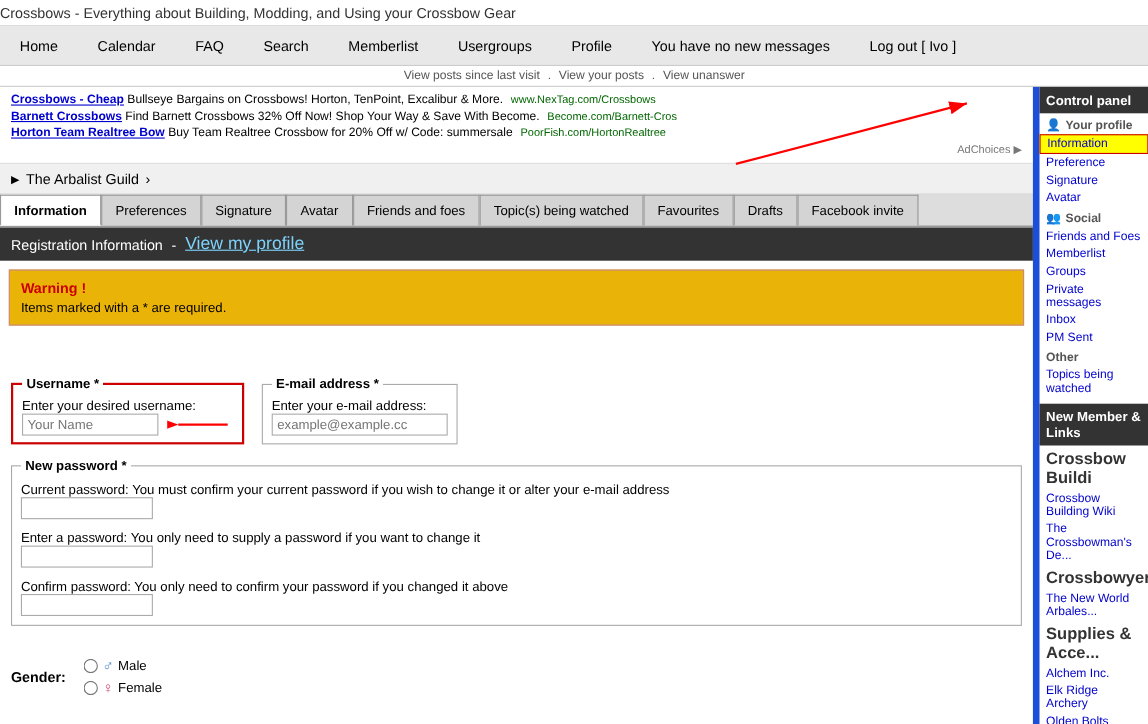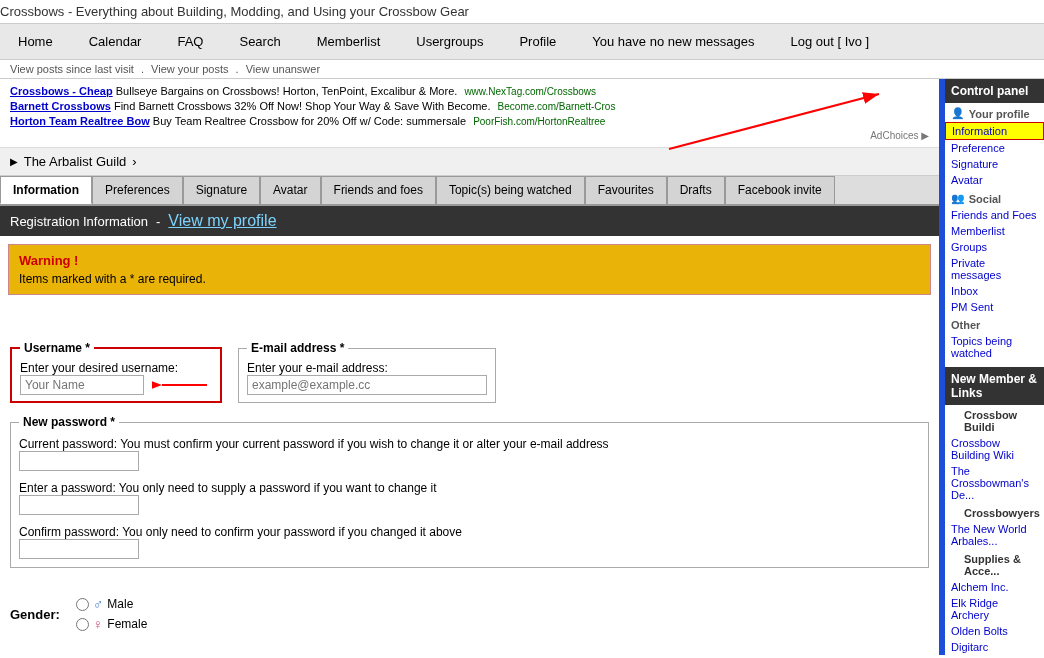--- a/index.html
+++ b/index.html
@@ -6,21 +6,21 @@
     body { font-family: Arial, Helvetica, sans-serif; font-size: 12px; background: #fff; color: #000; }
     
     
     .site-title { font-size: 13px; padding: 4px 0; color: #333; border-bottom: 1px solid #ccc; }
     
     
     .nav-bar { background: #e8e8e8; display: flex; align-items: center; padding: 0; border-bottom: 1px solid #ccc; }
     .nav-bar a { display: inline-block; padding: 10px 18px; text-decoration: none; color: #000; font-size: 13px; }
     
     
-    .sec-nav { text-align: left; font-size: 11px; padding: 3px 6px; border-bottom: 1px solid #ccc; color: #555; }
+    .sec-nav { text-align: center; font-size: 11px; padding: 3px 6px; border-bottom: 1px solid #ccc; color: #555; }
     .sec-nav a { color: #555; text-decoration: none; margin: 0 4px; }
     
     
     .layout { display: flex; }
     
     
     .main { flex: 1; min-width: 0; }
     
     
     .ads-area { padding: 6px 10px; border-bottom: 1px solid #ddd; font-size: 11px; }
@@ -65,21 +65,21 @@
     
     .sidebar-header { background: #333; color: #fff; padding: 5px 6px; font-size: 12px; font-weight: bold; }
     
     .sidebar-item { display: block; padding: 2px 6px; color: #00c; text-decoration: none; font-size: 11px; }
     .sidebar-item.highlighted { background: #ffff00; border: 1px solid #cc0000; }
     
     .sidebar-category { padding: 4px 6px 2px; font-size: 11px; color: #555; font-weight: bold; display: flex; align-items: center; gap: 4px; }
     
     .new-member-header { background: #333; color: #fff; padding: 5px 6px; font-size: 12px; font-weight: bold; margin-top: 6px; }
     
-    .sidebar-section-title { padding: 4px 6px 2px; font-size: 11px; font-weight: bold; color: #333; margin-left: 13px; }
+    .sidebar-section-title { padding: 4px 6px 2px; font-size: 15px; font-weight: bold; color: #333; }
     
     
     .content-wrapper { position: relative; }
 
     fieldset { border: 1px solid #aaa; padding: 6px 8px; }
     fieldset legend { font-size: 12px; font-weight: bold; padding: 0 4px; }
 
     .username-fieldset { border: 2px solid #cc0000; }
   </style>
 </head>
@@ -184,21 +184,21 @@
                 </marker>
               </defs>
               <line x1="55" y1="10" x2="10" y2="10" stroke="red" stroke-width="2" marker-end="url(#arr2)"></line>
             </svg>
           </div>
         </fieldset>
 
         <fieldset>
           <legend>E-mail address *</legend>
           <div class="field-desc">Enter your e-mail address:</div>
-          <input type="text" style="width: 240px; padding: 2px 4px; border: 1px solid rgb(170, 170, 170); font-size: 12px;" placeholder="example@example.cc">
+          <input type="text" style="width: 160px; padding: 2px 4px; border: 1px solid rgb(170, 170, 170); font-size: 12px;" placeholder="example@example.cc">
         </fieldset>
       </div>
 
       <fieldset style="margin-bottom:12px; padding:8px;">
         <legend>New password *</legend>
         <div class="field-desc">Current password: You must confirm your current password if you wish to change it or alter your e-mail address</div>
         <input type="password" style="width: 120px; padding: 2px 4px; border: 1px solid rgb(170, 170, 170); font-size: 12px; display: block; margin-bottom: 10px;">
         <div class="field-desc">Enter a password: You only need to supply a password if you want to change it</div>
         <input type="password" style="width: 120px; padding: 2px 4px; border: 1px solid rgb(170, 170, 170); font-size: 12px; display: block; margin-bottom: 10px;">
         <div class="field-desc">Confirm password: You only need to confirm your password if you changed it above</div>

